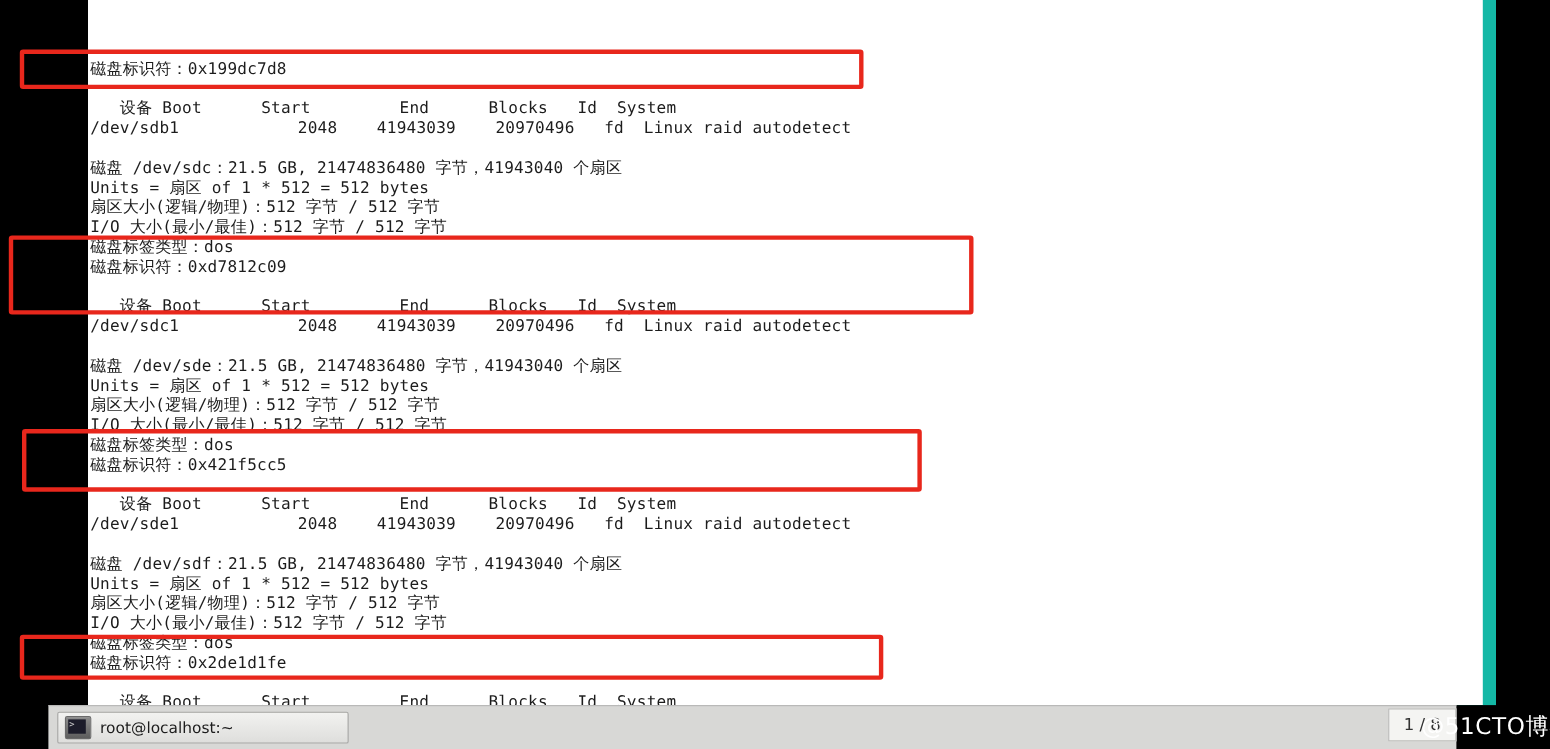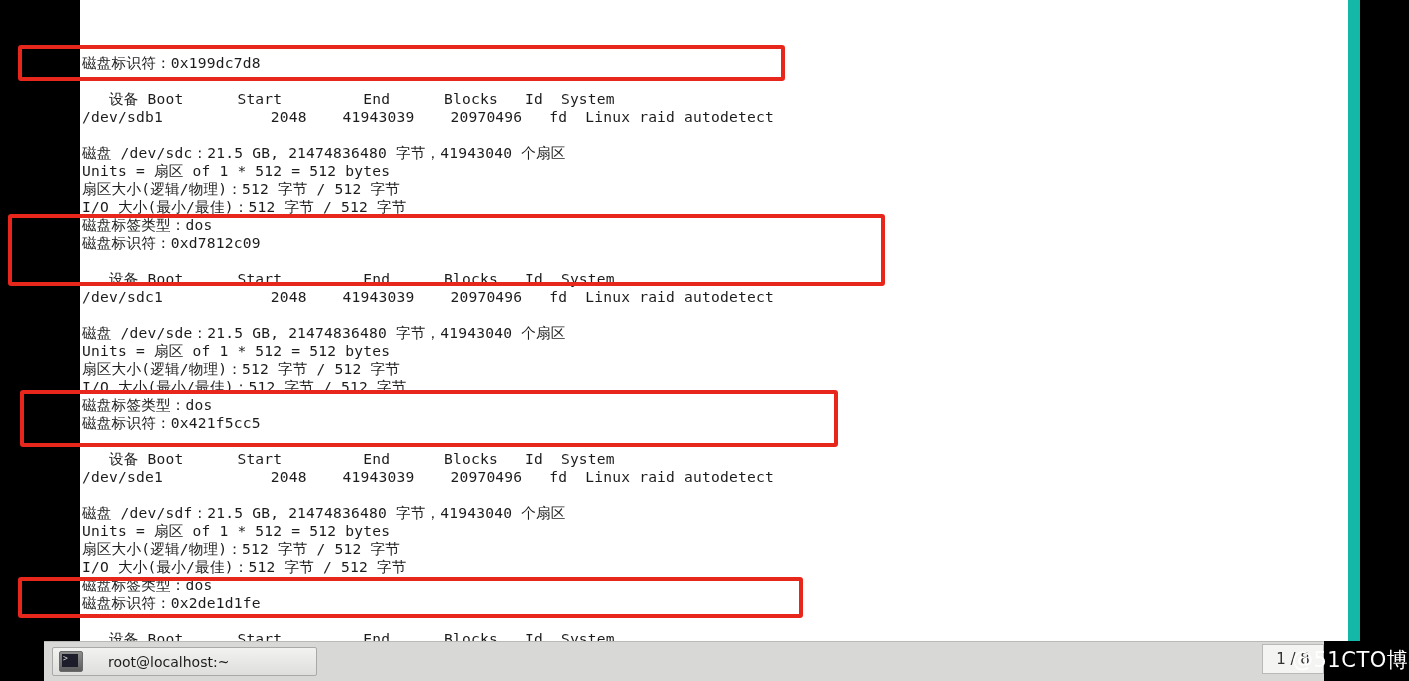--- a/index.html
+++ b/index.html
@@ -127,21 +127,21 @@
     position: absolute;
     left: 3px;
     top: 1px;
     z-index: 2;
     color: #d0d0d0;
     font-size: 8px;
     font-family: "DejaVu Sans Mono", "Liberation Mono", monospace;
     line-height: 12px;
   }
   #task-label {
-    margin-left: 25px;
+    margin-left: 8px;
     font-family: "DejaVu Sans", "Liberation Sans", sans-serif;
     font-size: 14px;
     color: #1d1d1d;
   }
 
   
   #page-indicator {
     position: absolute;
     left: 1262px;
     top: 644px;

